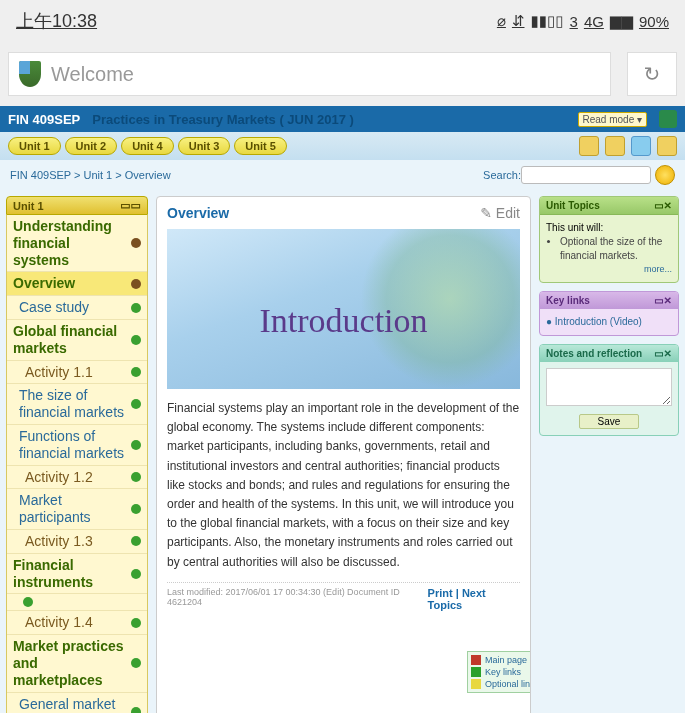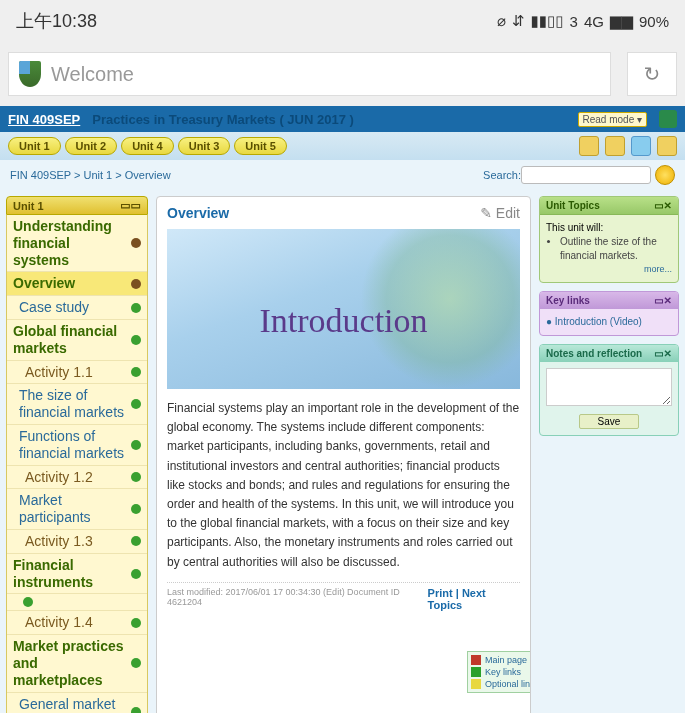--- a/index.html
+++ b/index.html
@@ -1,31 +1,31 @@
 <!DOCTYPE html>
 <html><head>
 <meta charset="utf-8">
 <style>
   * { margin: 0; padding: 0; box-sizing: border-box; }
   body { font-family: Arial, sans-serif; background: #f0f0f0; width: 685px; height: 713px; overflow: hidden; font-size: 12px; }
 
-  .status-bar { height: 42px; background: #efefef; display: flex; align-items: center; padding: 0 16px; color: #333; font-size: 18px; justify-content: space-between; }
+  .status-bar { height: 42px; background: #efefef; display: flex; align-items: center; padding: 0 16px; color: #333; font-size: 18px; justify-content: space-between; text-decoration: underline; }
   .status-left { font-weight: 500; }
   .status-right { display: flex; align-items: center; gap: 6px; }
   .status-right span { font-size: 15px; }
 
   .addr-row { background: #efefef; padding: 10px 8px; display: flex; gap: 16px; }
   .addr-box { flex: 1; background: #fff; border: 1px solid #ddd; display: flex; align-items: center; padding: 8px 10px; gap: 10px; }
   .addr-box .welcome { color: #999; font-size: 20px; }
   .shield-ico { width: 22px; height: 26px; background: linear-gradient(#4a8a3a, #3a6a2a); border-radius: 2px 2px 50% 50%; position: relative; }
   .shield-ico::before { content: ""; position: absolute; top: 0; left: 0; width: 50%; height: 50%; background: #5aa5d8; border-radius: 2px 0 0 0; }
   .reload-btn { width: 50px; background: #fff; border: 1px solid #ddd; display: flex; align-items: center; justify-content: center; font-size: 20px; color: #888; }
 
   .course-bar { background: #1a6aa8; color: #fff; display: flex; align-items: center; padding: 4px 8px; font-size: 13px; gap: 12px; }
-  .course-code { font-weight: bold; text-decoration: underline; }
+  .course-code { font-weight: bold; }
   .course-title { color: #0b4a7a; font-weight: bold; }
   .course-bar .spacer { flex: 1; }
   .read-mode { background: #fff8cc; border: 1px solid #ccaa00; color: #555; font-size: 10px; padding: 1px 4px; border-radius: 2px; }
   .mini-icon { width: 18px; height: 18px; background: #2a8a4a; border-radius: 3px; }
 
   .tab-row { background: linear-gradient(#d8eaf4, #c4dff0); padding: 4px 8px; display: flex; align-items: center; gap: 4px; }
   .unit-tab { background: linear-gradient(#f8f080, #e8d840); border: 1px solid #b8a800; border-radius: 10px; padding: 2px 10px; font-size: 11px; color: #5a5000; font-weight: bold; }
   .tab-row .spacer { flex: 1; }
   .tb-ico { width: 20px; height: 20px; background: #f0d060; border: 1px solid #c0a030; border-radius: 3px; margin-left: 2px; }
   .tb-ico.blue { background: #88ccee; border-color: #5599cc; }
@@ -245,21 +245,21 @@
 
   <div class="right">
     <div class="panel p-green">
       <div class="panel-h">
         <span>Unit Topics</span>
         <span>▭✕</span>
       </div>
       <div class="panel-b">
         <div>This unit will:</div>
         <ul>
-            <li>Outline the size of the financial markets.</li>
+            <li>Optional the size of the financial markets.</li>
           </ul>
         <div class="more">more...</div>
       </div>
     </div>
     <div class="panel p-purple">
       <div class="panel-h">
         <span>Key links</span>
         <span>▭✕</span>
       </div>
       <div class="panel-b">

